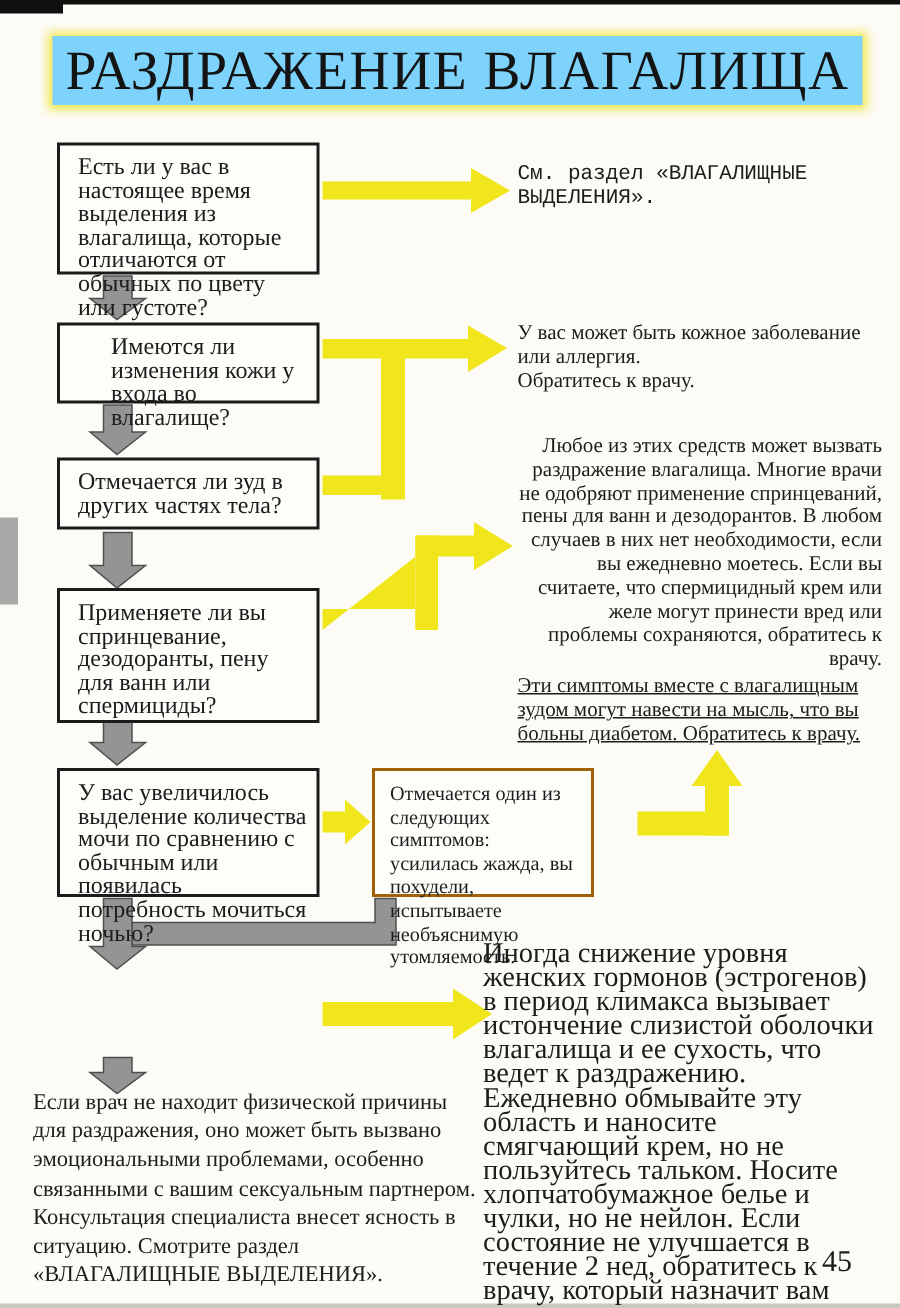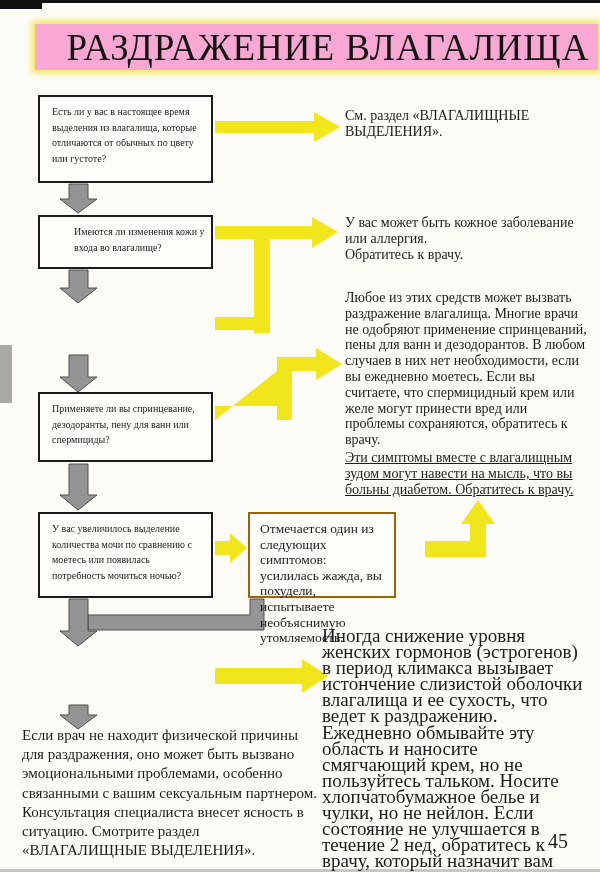--- a/index.html
+++ b/index.html
@@ -10,54 +10,54 @@
     color:#1c1c1c;
   }
   
   .edge-top{position:absolute;left:0;top:0;width:600px;height:3px;background:#101010;}
   .edge-blob{position:absolute;left:0;top:0;width:42px;height:9px;background:#101010;}
   .edge-left-strip{position:absolute;left:0;top:345px;width:12px;height:58px;background:#9a9a9a;opacity:.85;}
   .edge-bottom{position:absolute;left:0;top:869px;width:600px;height:3px;background:#c9c7c2;}
 
   .title-band{
     position:absolute;left:35px;top:24px;width:540px;height:46px;
-    background:#f9a8d4;
+    background:#7dd3fc;
     box-shadow:0 0 6px 3px rgba(241,230,58,.9);
-    display:flex;align-items:center;justify-content:center;padding-left:23px;
+    display:flex;align-items:center;justify-content:center;
   }
   .title-band .t{
     font-size:37px;letter-spacing:1px;white-space:nowrap;color:#141414;
   }
 
   .qbox{
     position:absolute;left:38px;width:175px;
     background:#fdfdfa;border:2px solid #1b1b1b;
     box-sizing:border-box;padding:7px 6px 4px 12px;
-    font-size:10px;line-height:15.6px;
+    font-size:16px;line-height:15.6px;
   }
   .q1{top:95px;height:88px;}
   .q2{top:215px;height:54px;padding-left:34px;}
   .q3{top:305px;height:48px;}
-  .q4{top:392px;height:70px;}
+  .q4{top:392px;height:90px;}
   .q5{top:512px;height:86px;}
   .q6{top:647px;height:56px;}
   .sbox{
     position:absolute;left:248px;top:512px;width:148px;height:86px;
     background:#fdfdfa;border:2px solid #a16207;
     box-sizing:border-box;padding:7px 6px 4px 10px;
     font-size:13.5px;line-height:15.6px;
   }
 
   .ans{
     position:absolute;font-size:14px;line-height:16.2px;
     white-space:pre-line;
   }
-  .a1{left:345px;top:108px;width:238px;}
+  .a1{left:345px;top:108px;width:238px;font-family:Liberation Mono, monospace;}
   .a2{left:345px;top:215px;width:245px;}
-  .a3{left:345px;top:290px;width:243px;line-height:15.8px;}
+  .a3{left:345px;top:290px;width:243px;line-height:15.8px;text-align:right;}
   .a4{left:345px;top:450px;width:250px;text-decoration:underline;}
   .a5{left:322px;top:628px;width:264px;font-size:19px;line-height:16.1px;}
   .footer-note{
     position:absolute;left:22px;top:726px;width:300px;
     font-size:15px;line-height:19.2px;
   }
   .page-num{
     position:absolute;left:548px;top:830px;width:40px;
     font-size:20px;text-align:left;
   }
@@ -105,25 +105,28 @@
   <div class="title-band">
     <span class="t">РАЗДРАЖЕНИЕ ВЛАГАЛИЩА</span>
   </div>
 
   <div class="qbox q1">
     <span>Есть ли у вас в настоящее время выделения из влагалища, которые отличаются от обычных по цвету или густоте?</span>
   </div>
   <div class="qbox q2">
     <span>Имеются ли изменения кожи у входа во влагалище?</span>
   </div>
+  <div class="qbox q3">
+    <span>Отмечается ли зуд в других частях тела?</span>
+  </div>
   <div class="qbox q4">
     <span>Применяете ли вы спринцевание, дезодоранты, пену для ванн или спермициды?</span>
   </div>
   <div class="qbox q5">
-    <span>У вас увеличилось выделение количества мочи по сравнению с моетесь или появилась потребность мочиться ночью?</span>
+    <span>У вас увеличилось выделение количества мочи по сравнению с обычным или появилась потребность мочиться ночью?</span>
   </div>
   <div class="sbox">
     <span>Отмечается один из следующих симптомов: усилилась жажда, вы похудели, испытываете необъяснимую утомляемость.</span>
   </div>
 
   <div class="ans a1">См. раздел «ВЛАГАЛИЩНЫЕ ВЫДЕЛЕНИЯ».</div>
   <div class="ans a2">У вас может быть кожное заболевание или аллергия.
 Обратитесь к врачу.</div>
   <div class="ans a3">Любое из этих средств может вызвать раздражение влагалища. Многие врачи не одобряют применение спринцеваний, пены для ванн и дезодорантов. В любом случаев в них нет необходимости, если вы ежедневно моетесь. Если вы считаете, что спермицидный крем или желе могут принести вред или проблемы сохраняются, обратитесь к врачу.</div>
   <div class="ans a4">Эти симптомы вместе с влагалищным зудом могут навести на мысль, что вы больны диабетом. Обратитесь к врачу.</div>

